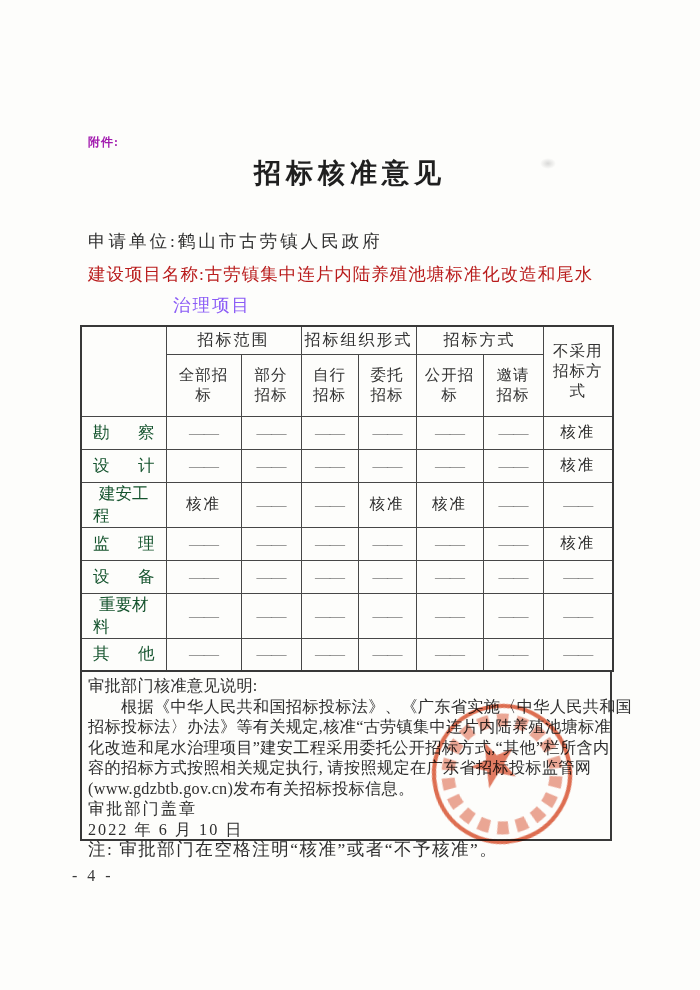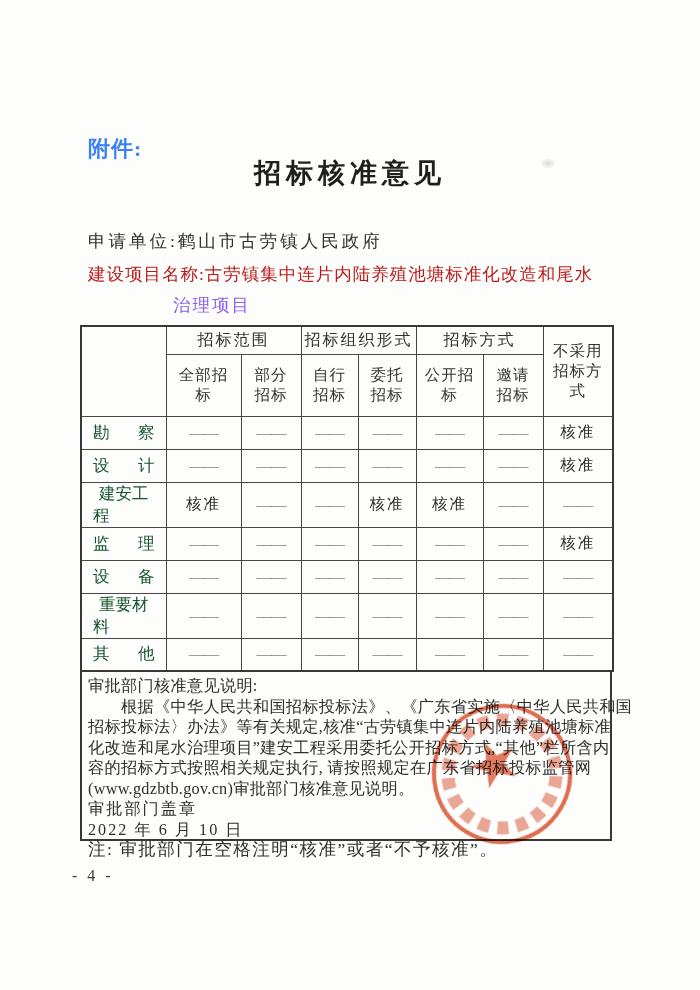--- a/index.html
+++ b/index.html
@@ -4,21 +4,21 @@
 <style>
   * { margin: 0; padding: 0; box-sizing: border-box; }
   html, body { background: #ffffff; }
   body { font-family: "Liberation Serif", "DejaVu Serif", serif; color: #2f2f2f; }
   .page {
     position: relative; width: 700px; height: 990px; margin: 0 auto;
     background: #fdfdfb; overflow: hidden;
   }
   .attachment {
     position: absolute; left: 88px; top: 134px;
-    font-size: 22px; font-weight: bold; color: #3b82f6; letter-spacing: 1px;
+    font-size: 12px; font-weight: bold; color: #a21caf; letter-spacing: 1px;
   }
   .doc-title {
     position: absolute; left: 0; top: 155px; width: 700px;
     text-align: center; font-size: 27px; font-weight: bold; color: #1f1f1f;
     letter-spacing: 5px;
     font-family: Liberation Serif, serif;
   }
   .line-applicant {
     position: absolute; left: 88px; top: 229px;
     font-size: 17.5px; letter-spacing: 3px; color: #303030;
@@ -204,21 +204,21 @@
         </tr>
       </tbody>
     </table>
 
     <div class="desc-box">
       <div class="desc-line">审批部门核准意见说明:</div>
       <div class="desc-line desc-indent">根据《中华人民共和国招标投标法》、《广东省实施〈中华人民共和国</div>
       <div class="desc-line">招标投标法〉办法》等有关规定,核准“古劳镇集中连片内陆养殖池塘标准</div>
       <div class="desc-line">化改造和尾水治理项目”建安工程采用委托公开招标方式,“其他”栏所含内</div>
       <div class="desc-line">容的招标方式按照相关规定执行, 请按照规定在广东省招标投标监管网</div>
-      <div class="desc-line">(www.gdzbtb.gov.cn)审批部门核准意见说明。</div>
+      <div class="desc-line">(www.gdzbtb.gov.cn)发布有关招标投标信息。</div>
       <div class="sig-line">审批部门盖章</div>
       <div class="sig-line">2022 年 6 月 10 日</div>
     </div>
   </div>
 
   <svg class="seal" viewBox="0 0 150 150">
 
     <circle cx="75" cy="75" r="68" fill="none" stroke="#d9512f" stroke-width="4.2" opacity="0.9"></circle>
 
     <circle cx="75" cy="75" r="54" fill="none" stroke="#d9512f" stroke-width="13" stroke-dasharray="11 8" opacity="0.55" transform="rotate(-24 75 75)"></circle>

